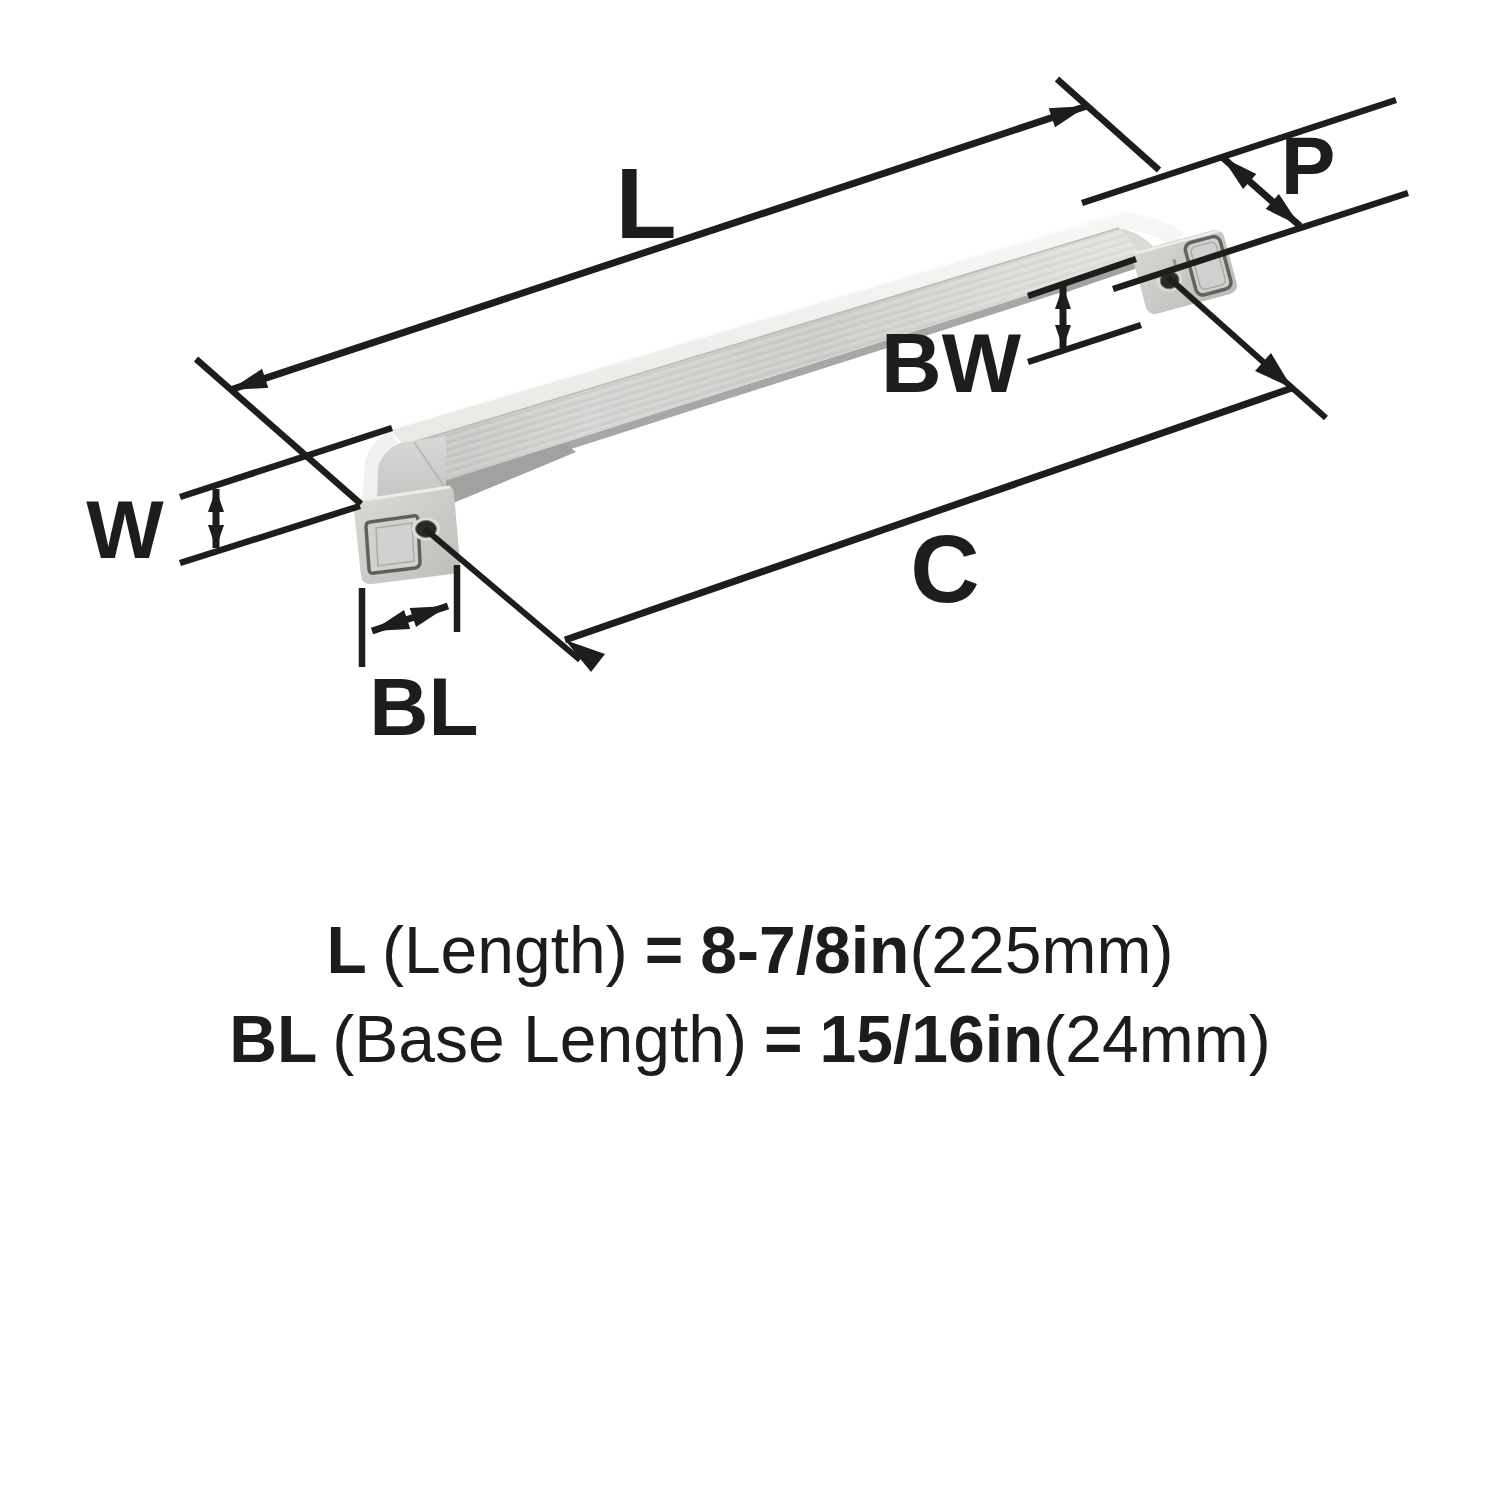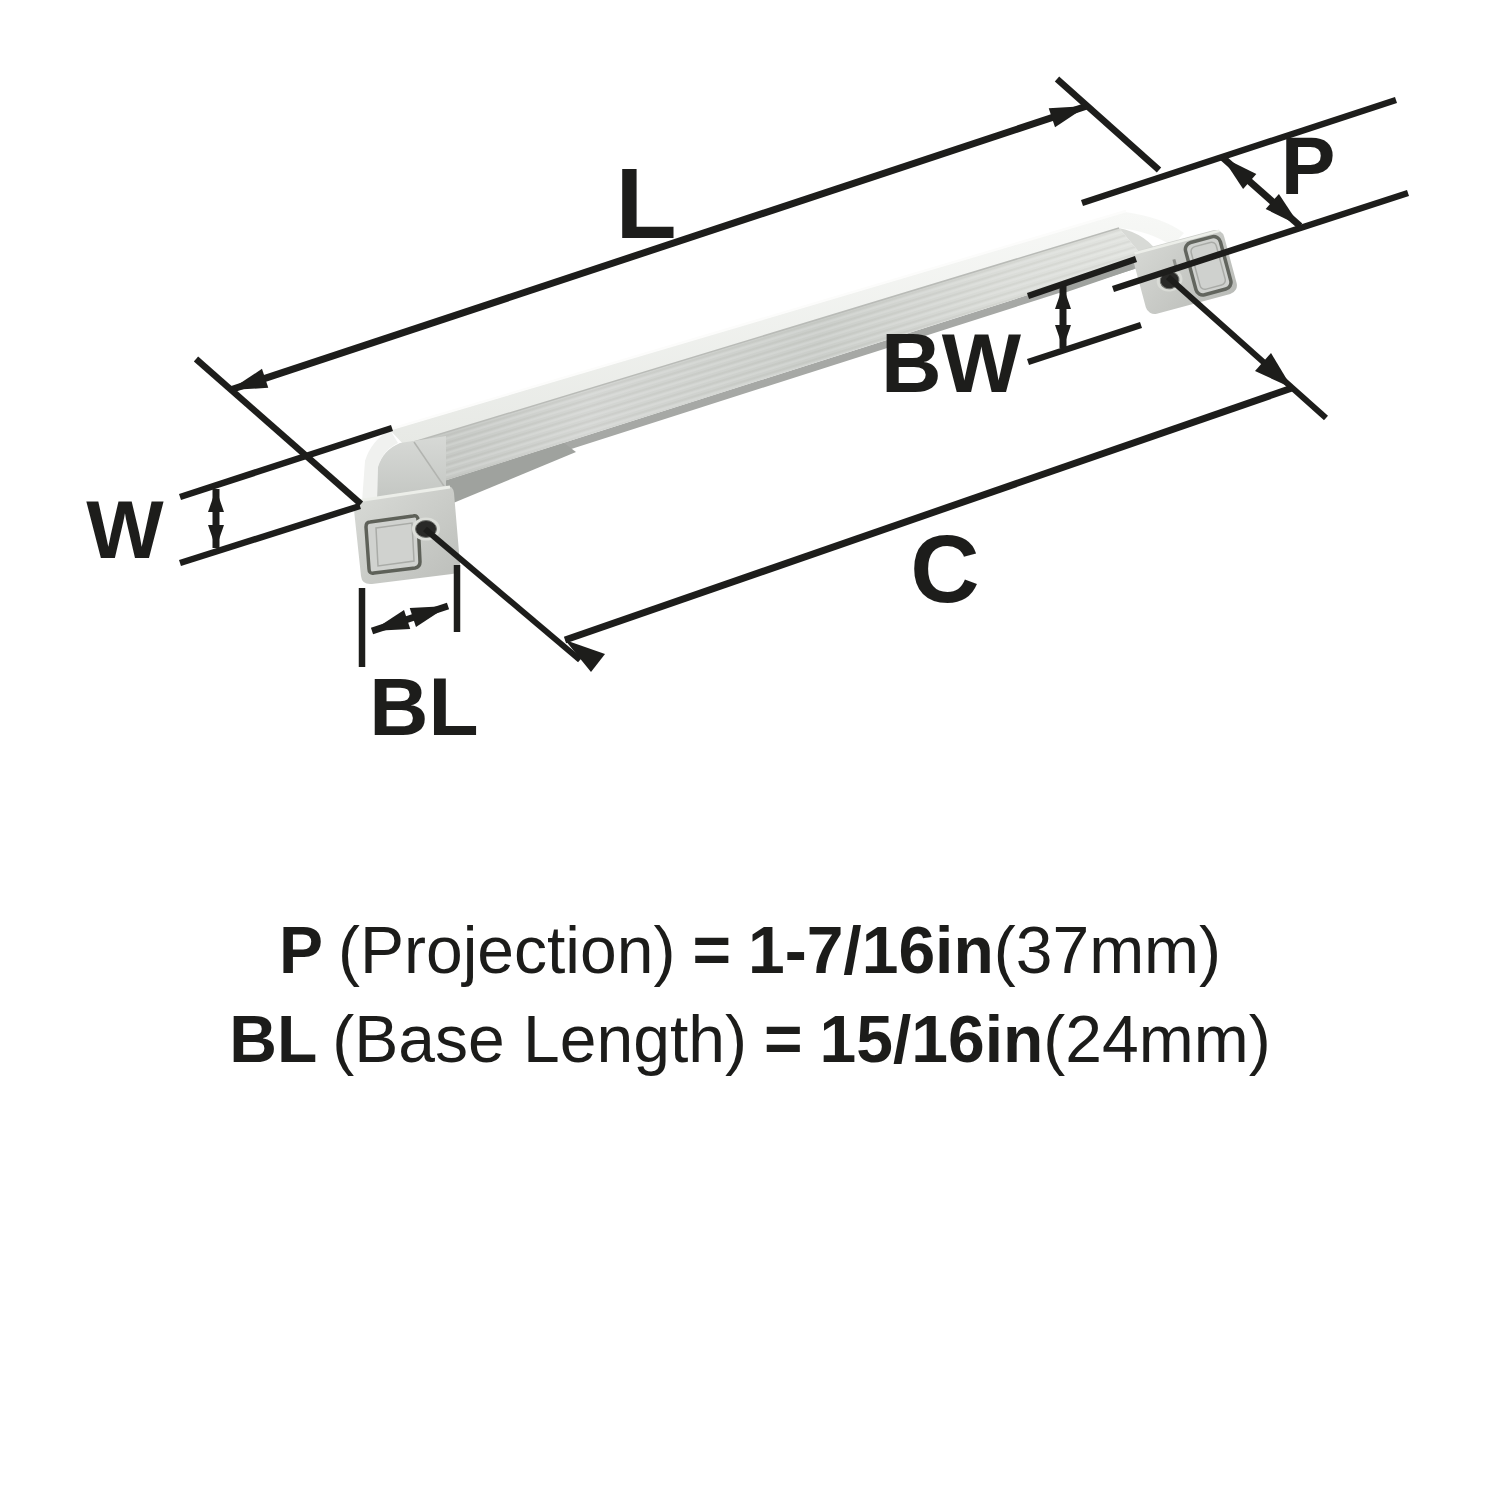--- a/index.html
+++ b/index.html
@@ -163,25 +163,25 @@
     <text class="dimlabel" x="646" y="238" font-size="100" text-anchor="middle">L</text>
     <text class="dimlabel" x="1308" y="194" font-size="82" text-anchor="middle">P</text>
     <text class="dimlabel" x="951" y="392" font-size="84" text-anchor="middle">BW</text>
     <text class="dimlabel" x="125" y="558" font-size="82" text-anchor="middle">W</text>
     <text class="dimlabel" x="945" y="602" font-size="96" text-anchor="middle">C</text>
     <text class="dimlabel" x="424" y="735" font-size="82" text-anchor="middle">BL</text>
   </svg>
 
   <div class="legend">
 
+    <div class="legend-row">
+      <span class="letter">L</span><span class="name">(Length)</span><span class="eq">=</span><span class="value">8-7/8in</span><span class="metric">(225mm)</span>
+    </div>
 
 
-    <div class="legend-row">
-      <span class="letter">P</span><span class="name">(Projection)</span><span class="eq">=</span><span class="value">1-7/16in</span><span class="metric">(37mm)</span>
-    </div>
 
 
     <div class="legend-row">
       <span class="letter">BL</span><span class="name">(Base Length)</span><span class="eq">=</span><span class="value">15/16in</span><span class="metric">(24mm)</span>
     </div>
 
 
   </div>
 </div>
 

